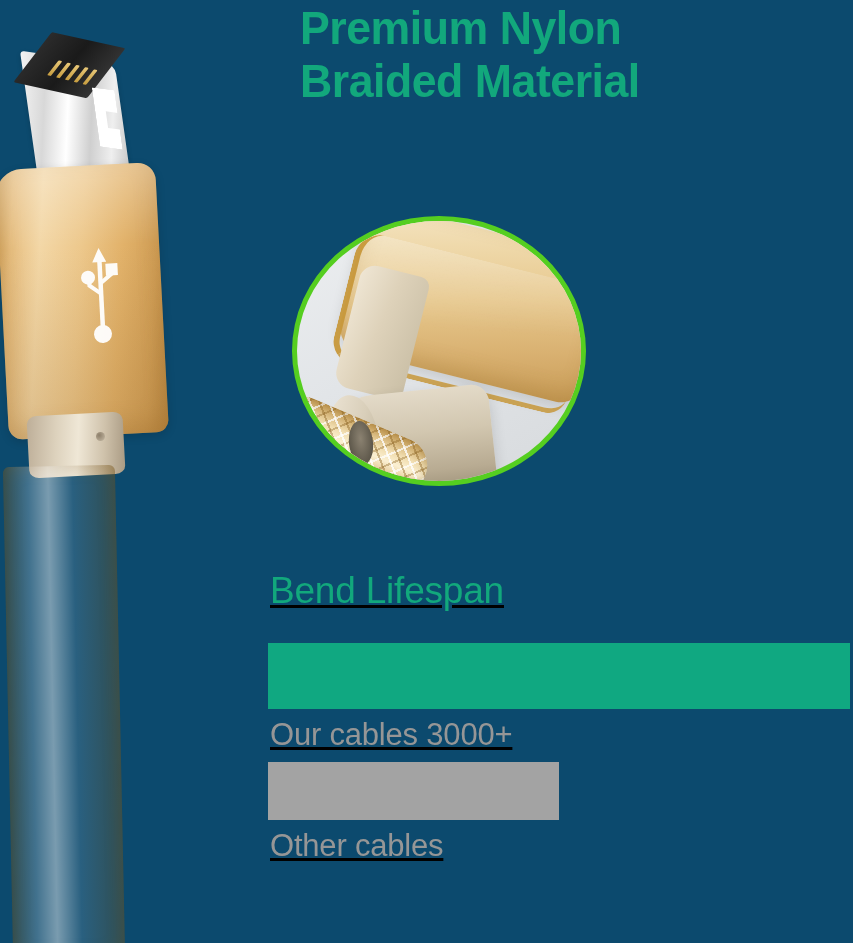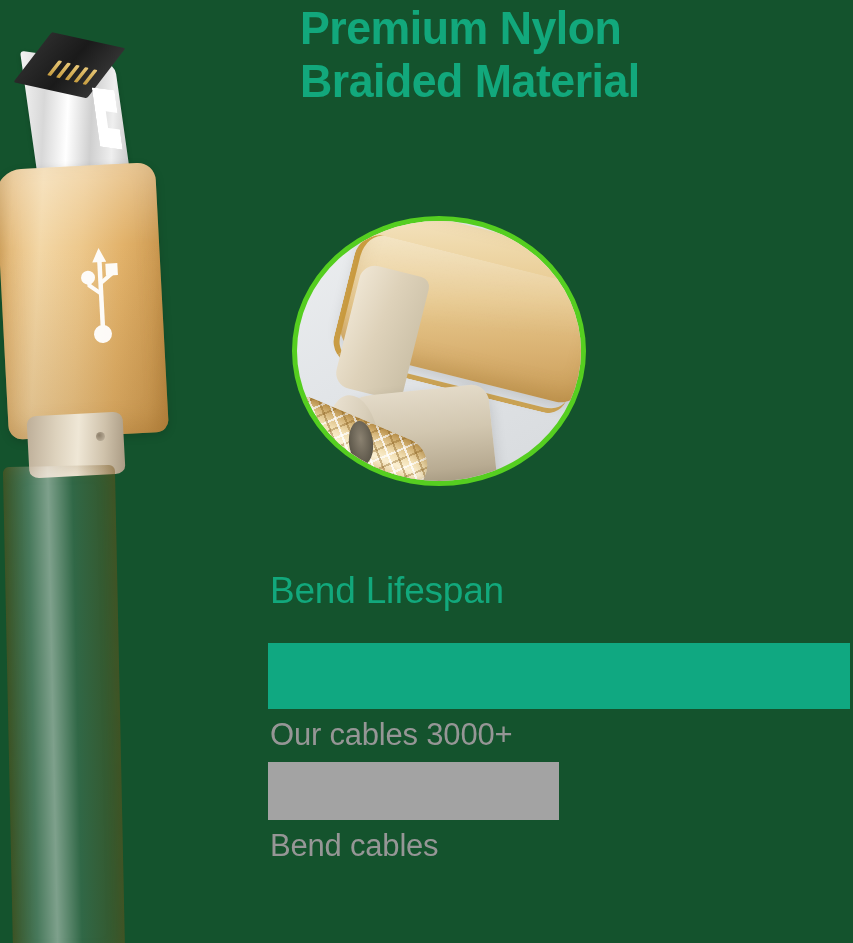--- a/index.html
+++ b/index.html
@@ -7,21 +7,21 @@
     padding: 0;
     background: #ffffff;
   }
   body {
     font-family: "Liberation Sans", sans-serif;
   }
   #page {
     position: relative;
     width: 853px;
     height: 943px;
-    background: #14532d;
+    background: #0c4a6e;
     overflow: hidden;
   }
 
   
   .headline {
     position: absolute;
     left: 300px;
     top: 2px;
     width: 540px;
     color: #12A87C;
@@ -303,20 +303,21 @@
       linear-gradient(180deg,#c49a52 0%,#f0dcae 32%,#fbf0d2 50%,#e4c894 72%,#ab8540 100%);
     box-shadow: inset 0 0 12px rgba(110,78,22,.35);
   }
 
   
   .chart {
     position: absolute;
     left: 268px;
     top: 572px;
     width: 585px;
+    text-decoration: underline;
   }
   .chart-title {
     color: #12A87C;
     font-size: 37px;
     font-weight: normal;
     line-height: 1;
     margin: 0 0 34px 2px;
     letter-spacing: -0.2px;
   }
   .bar-row { margin-bottom: 2px; }
@@ -396,17 +397,17 @@
   <div class="chart">
     <div class="chart-title" style="color: rgb(18, 168, 124);">Bend Lifespan</div>
 
     <div class="bar-row">
       <div class="bar bar-ours" style="width: 582px; background: rgb(16, 168, 129);"></div>
       <div class="bar-label">Our cables 3000+</div>
     </div>
 
     <div class="bar-row">
       <div class="bar bar-others" style="width: 291px; background: rgb(163, 163, 163);"></div>
-      <div class="bar-label">Bend cables</div>
+      <div class="bar-label">Other cables</div>
     </div>
   </div>
 
 </div>
 
 </body></html>

